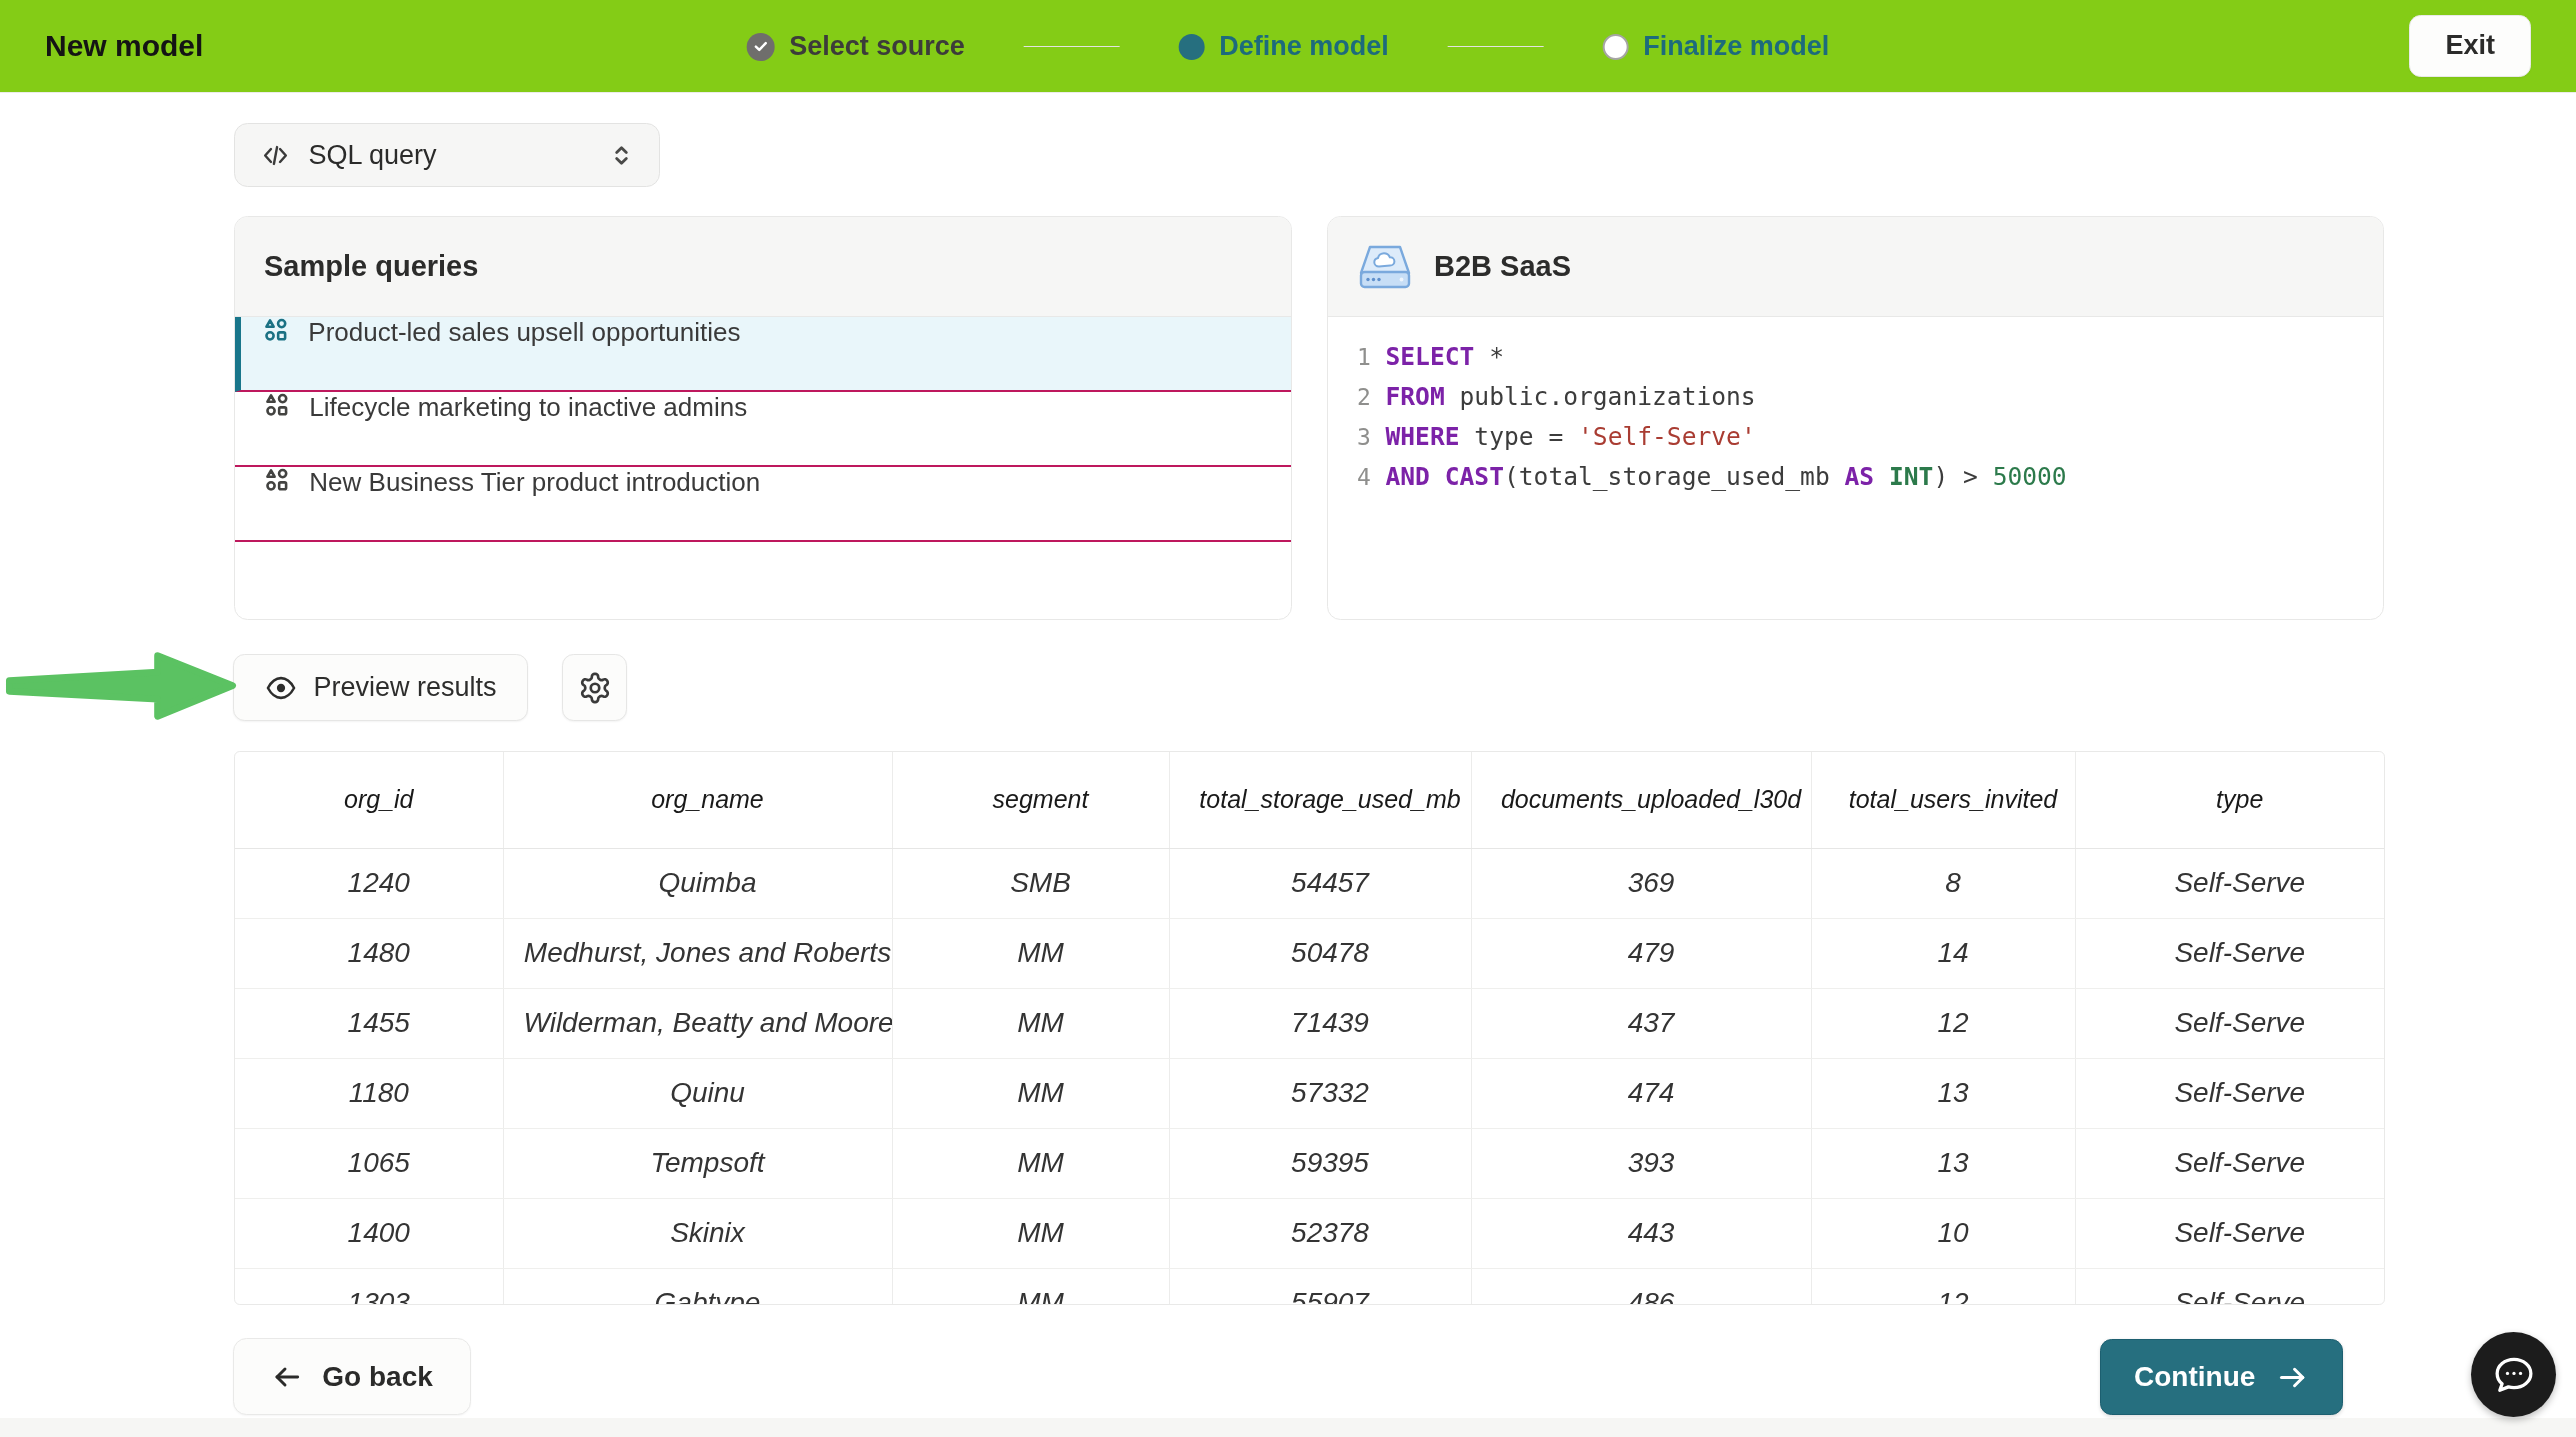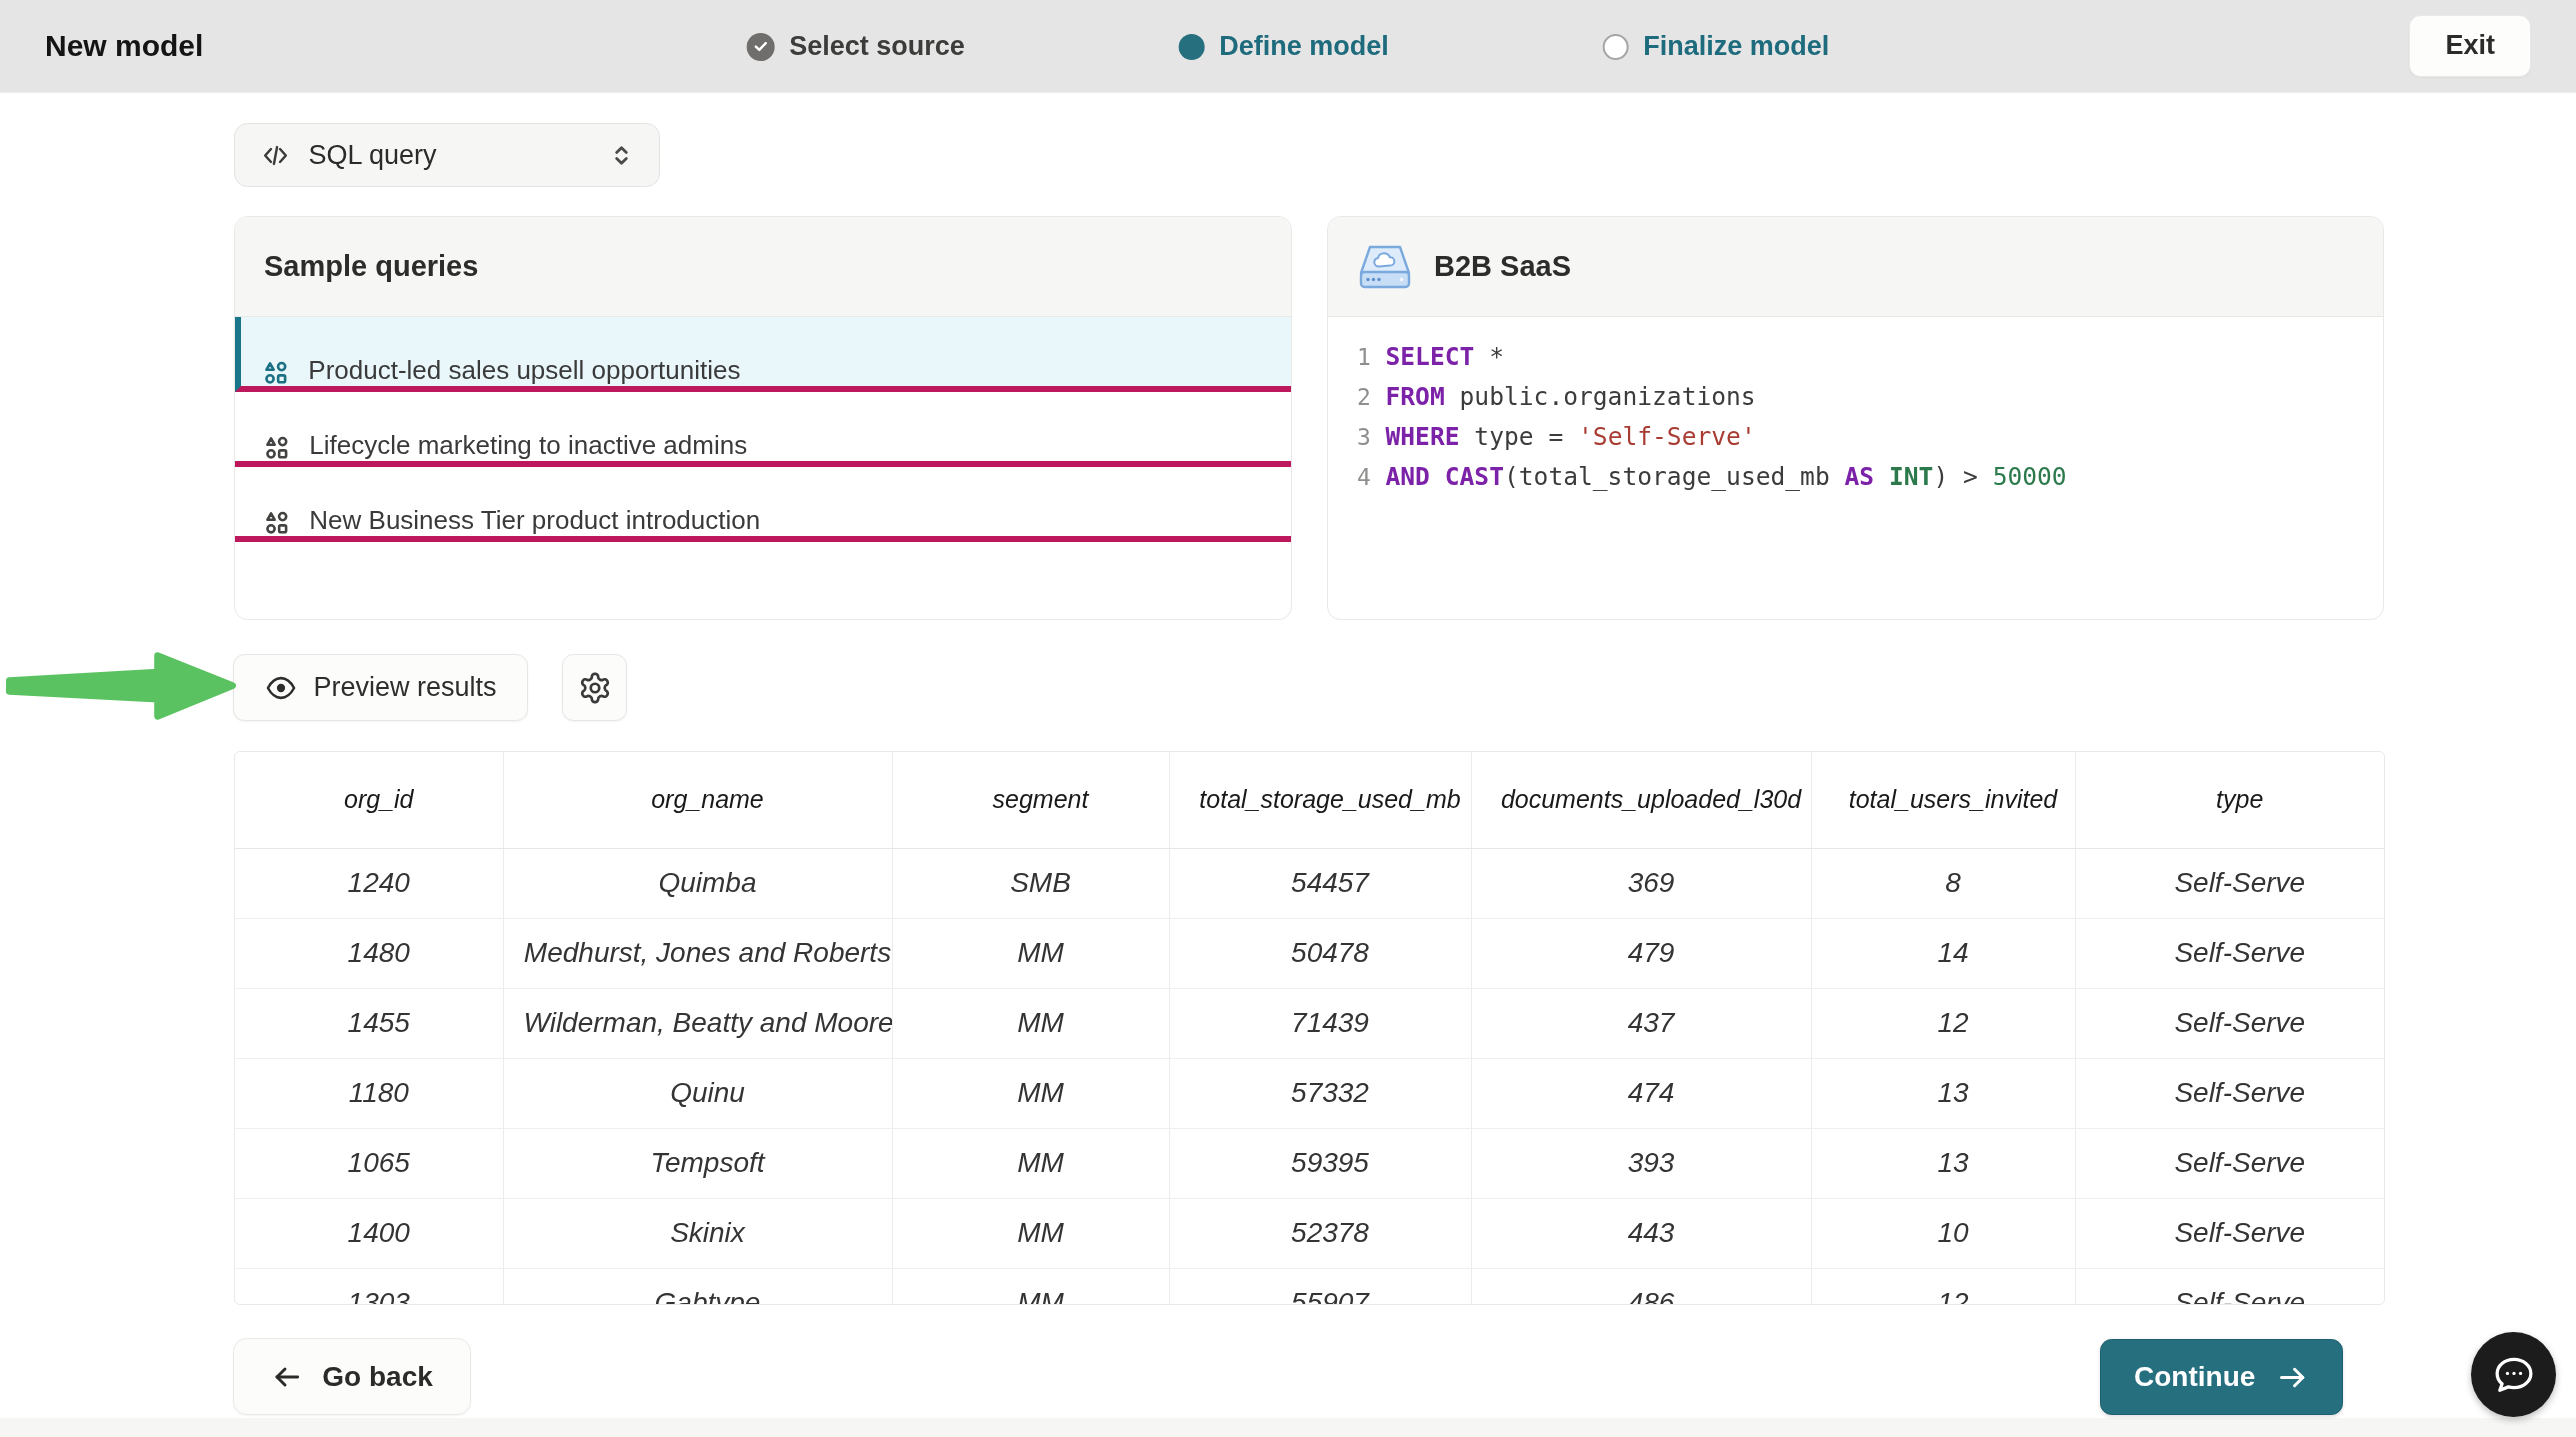--- a/index.html
+++ b/index.html
@@ -5,21 +5,21 @@
   * { margin:0; padding:0; box-sizing:border-box; }
   html,body { width:2576px; height:1438px; }
   body {
     position:relative; overflow:hidden; background:#ffffff;
     font-family:"Liberation Sans", sans-serif; color:#222;
     -webkit-font-smoothing:antialiased;
   }
 
   
   .topbar { position:absolute; left:0; top:0; width:100%; height:93px;
-    background:#e5e5e5; border-bottom:1px solid #ececea; z-index:30; }
+    background:#84cc16; border-bottom:1px solid #ececea; z-index:30; }
   .page-title { position:absolute; left:45px; top:29px; font-size:30px; font-weight:700; color:#141414; }
   .stepper { position:absolute; left:50%; top:0; transform:translateX(-50%);
     height:93px; display:flex; align-items:center;gap:36px; }
   .step { display:flex; align-items:center; gap:14.5px; }
   .step-label { font-size:27px; font-weight:600; }
   .step.complete .step-label { color:#3c3c3a; }
   .step.active .step-label, .step.upcoming .step-label { color:#1d6b7c; }
   .step-ico { display:none; }
   .step.complete .ico-complete { display:flex; width:28px; height:28px; border-radius:50%;
     background:#6f6e6c; align-items:center; justify-content:center; }
@@ -40,22 +40,22 @@
 
   
   .panel { position:absolute; top:216px; height:404px; background:#fff;
     border:1px solid #e8e8e7; border-radius:13.5px; overflow:hidden; }
   .panel-left { left:234px; width:1058px; }
   .panel-right { left:1327px; width:1057px; }
   .panel-head { height:100px; background:#f6f6f5; border-bottom:1px solid #e8e8e7;
     display:flex; align-items:center; padding:0 29px; gap:21px; }
   .panel-head .ttl { font-size:29px; font-weight:600; color:#2c2c2b; }
 
-  .sq-item { height:75px; display:flex; align-items:flex-end; gap:19.3px; padding-left:29px;
-    border-bottom:6px solid #be185d; cursor:pointer; font-size:26px; color:#3a3a3a; background:#fff; }
+  .sq-item { height:75px; display:flex; align-items:flex-start; gap:19.3px; padding-left:29px;
+    border-bottom:2px solid #be185d; cursor:pointer; font-size:26px; color:#3a3a3a; background:#fff; }
   .sq-item .sq-ico { color:#434341; display:flex; }
   .sq-item.selected { background:#e9f6fa; border-left:6.8px solid #19768b; padding-left:22px; }
   .sq-item.selected .sq-ico { color:#1b7183; }
 
   
   .code-area { padding:25px 0 0 0; }
   .code-line { display:flex; align-items:baseline; height:40px;
     font-family:"DejaVu Sans Mono", monospace; font-size:24.6px; }
   .code-line .ln { width:44px; padding-left:29px; color:#8f8f8d; flex:0 0 auto;
     font-size:23px; }

